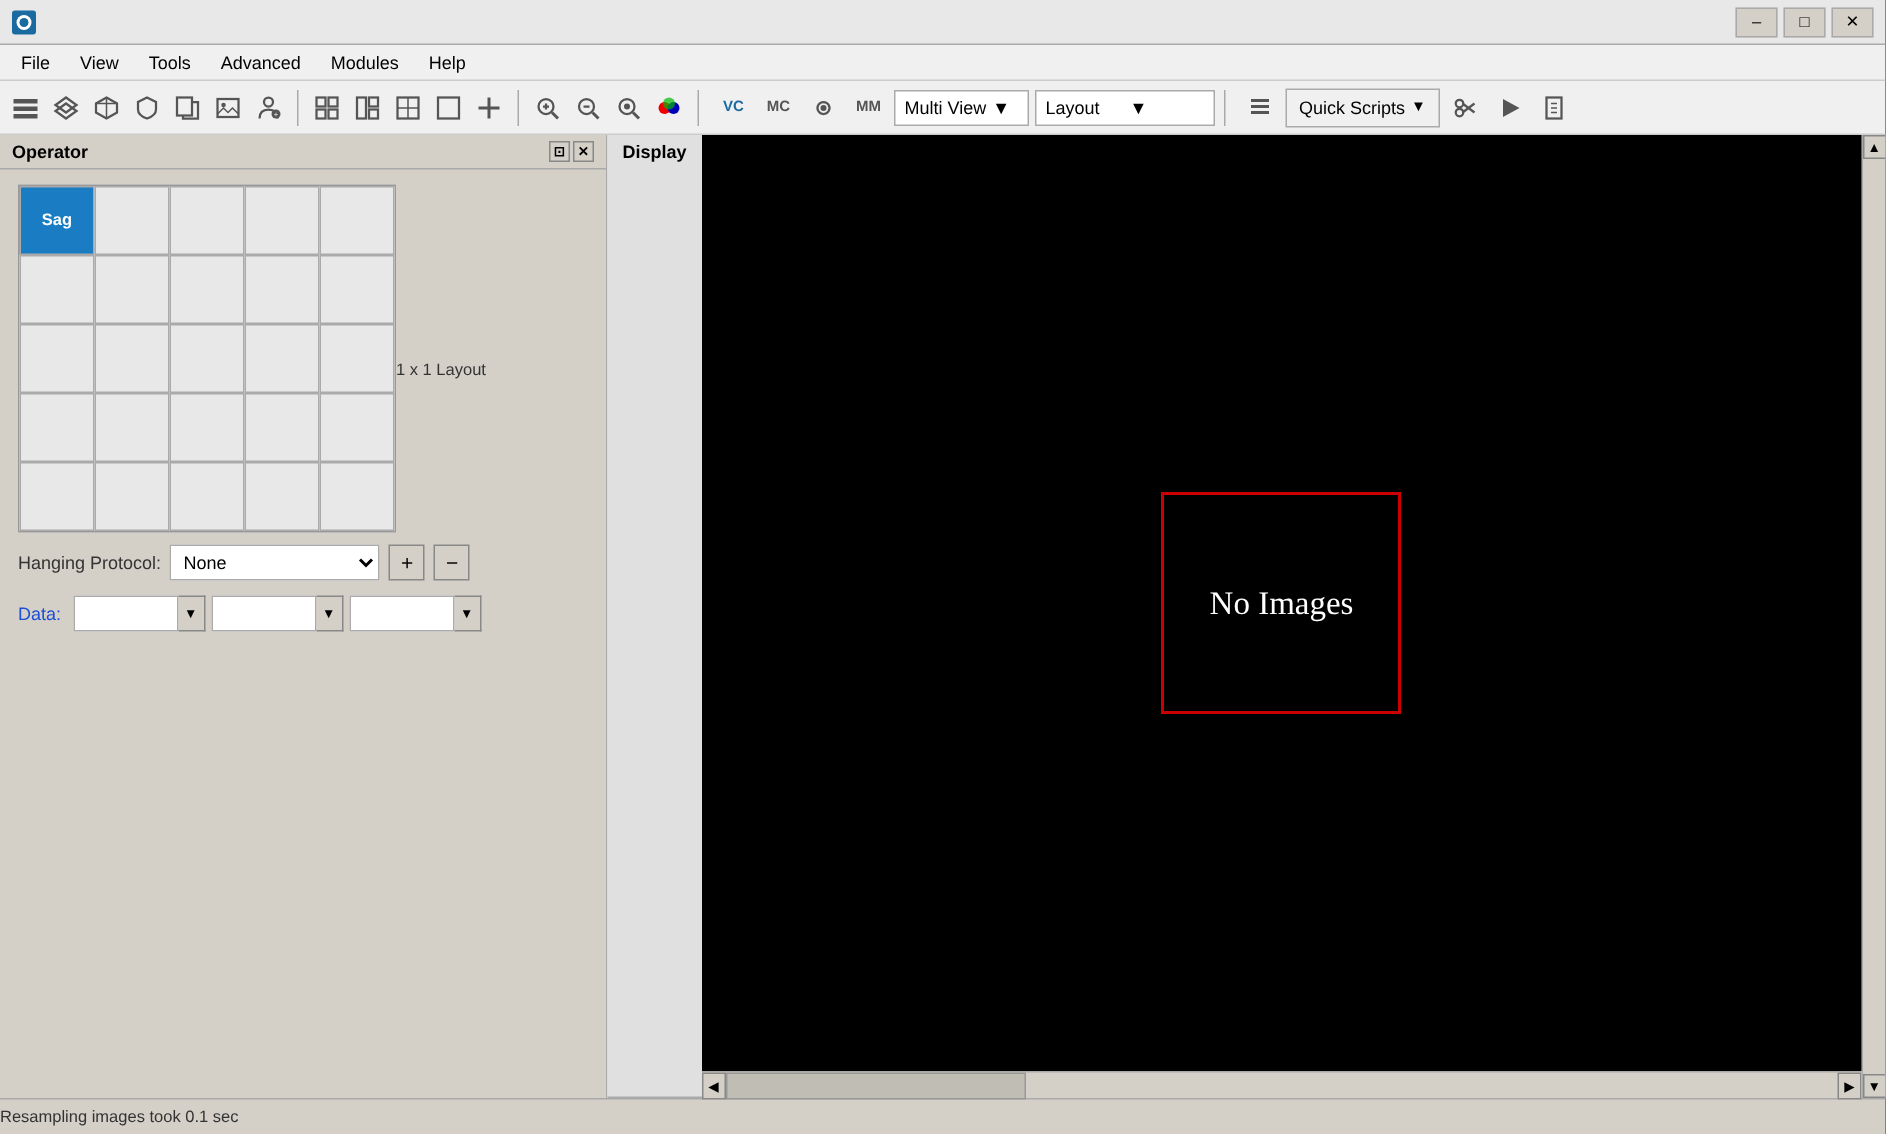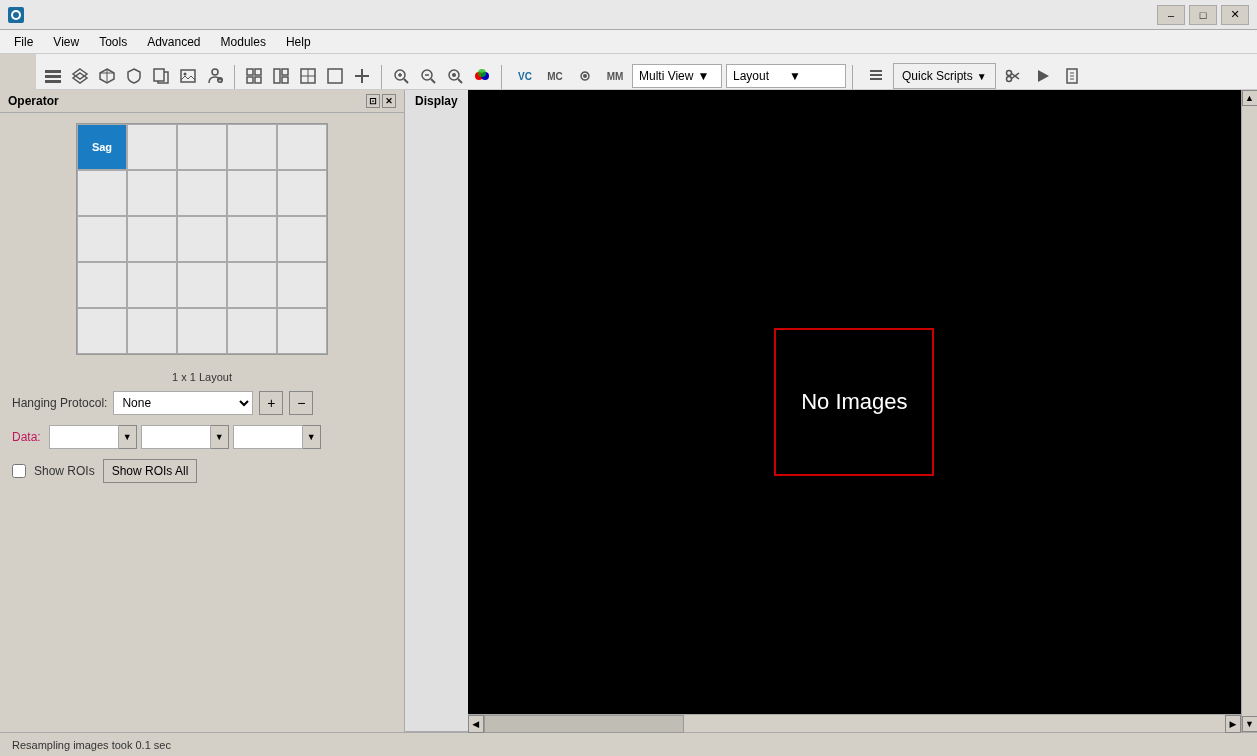--- a/index.html
+++ b/index.html
@@ -37,25 +37,24 @@
       cursor: pointer;
       font-size: 12px;
       color: #000;
     }
 
     
     .toolbar {
       background: #f0f0f0;
       height: 36px;
       display: flex;
-      align-items: flex-end;
+      align-items: center;
       padding: 0 4px;
       border-bottom: 1px solid #ccc;
       gap: 2px;
-      margin-left: 36px;
     }
     .toolbar-separator { width: 1px; height: 24px; background: #aaa; margin: 0 4px; }
     .tb-btn {
       width: 26px; height: 26px; background: #f0f0f0; border: 1px solid transparent;
       display: flex; align-items: center; justify-content: center; cursor: pointer;
       font-size: 14px; border-radius: 2px;
     }
     .tb-group { display: flex; align-items: center; gap: 1px; }
 
     
@@ -110,21 +109,21 @@
       width: 14px; height: 14px; background: #d4d0c8; border: 1px solid #888;
       display: flex; align-items: center; justify-content: center; cursor: pointer; font-size: 9px;
     }
 
     .panel-content { padding: 10px 12px; flex: 1; }
     .hint-text { font-size: 11px; color: #333; margin-bottom: 12px; line-height: 1.4; }
 
     
     .layout-grid-container {
       display: flex;
-      flex-direction: column;
+      flex-direction: row;
       align-items: center;
       margin-bottom: 8px;
     }
     .layout-grid {
       border: 1px solid #999;
       background: #e8e8e8;
     }
     .grid-row { display: flex; }
     .grid-cell {
       width: 50px; height: 46px;
@@ -159,21 +158,21 @@
       display: flex; align-items: center; justify-content: center; cursor: pointer; font-size: 14px;
     }
 
     
     .data-row {
       display: flex;
       align-items: center;
       gap: 4px;
       margin-bottom: 10px;
     }
-    .data-label { font-size: 12px; color: #be185d; margin-right: 4px; }
+    .data-label { font-size: 12px; color: #1d4ed8; margin-right: 4px; }
     .data-input-group { display: flex; align-items: center; }
     .data-input {
       width: 70px; height: 24px; border: 1px solid #aaa; background: white;
       padding: 0 4px; font-size: 12px;
     }
     .data-dropdown-btn {
       width: 18px; height: 24px; background: #d4d0c8; border: 1px solid #888; border-left: none;
       display: flex; align-items: center; justify-content: center; cursor: pointer; font-size: 9px;
     }
 
@@ -224,20 +223,21 @@
 
     .no-images-box {
       position: absolute;
       left: 50%; top: 50%;
       transform: translate(-50%, -50%);
       width: 160px; height: 148px;
       border: 2px solid #cc0000;
       display: flex;
       align-items: center;
       justify-content: center;
+      font-family: Liberation Serif, serif;
     }
     .no-images-text {
       color: white;
       font-size: 22px;
       font-weight: normal;
     }
 
     
     .bottom-scrollbar {
       height: 18px;
@@ -254,21 +254,21 @@
       width: 200px; height: 18px; background: #c0bdb5; border: 1px solid #999; margin-left: 0;
     }
 
     
     .status-bar {
       height: 24px;
       background: #d4d0c8;
       border-top: 1px solid #aaa;
       display: flex;
       align-items: center;
-      padding: 0 12px;
+      padding: 0 0;
       font-size: 11px;
       color: #333;
     }
 
     .display-right-area {
       display: flex;
       flex: 1;
     }
     .display-main {
       flex: 1;
@@ -564,25 +564,20 @@
         <div class="data-input-group">
           <input class="data-input" type="text" value="" style="">
           <div class="data-dropdown-btn">▼</div>
         </div>
         <div class="data-input-group">
           <input class="data-input" type="text" value="" style="">
           <div class="data-dropdown-btn">▼</div>
         </div>
       </div>
 
-      <div class="roi-row">
-        <input type="checkbox" class="roi-checkbox" style="">
-        <span class="roi-label">Show ROIs</span>
-        <button class="roi-btn">Show ROIs All</button>
-      </div>
     </div>
   </div>
 
   <div class="display-panel">
     <div class="display-header">
       <span>Display</span>
     </div>
     <div class="display-right-area">
       <div class="display-main">
         <div class="display-content">

